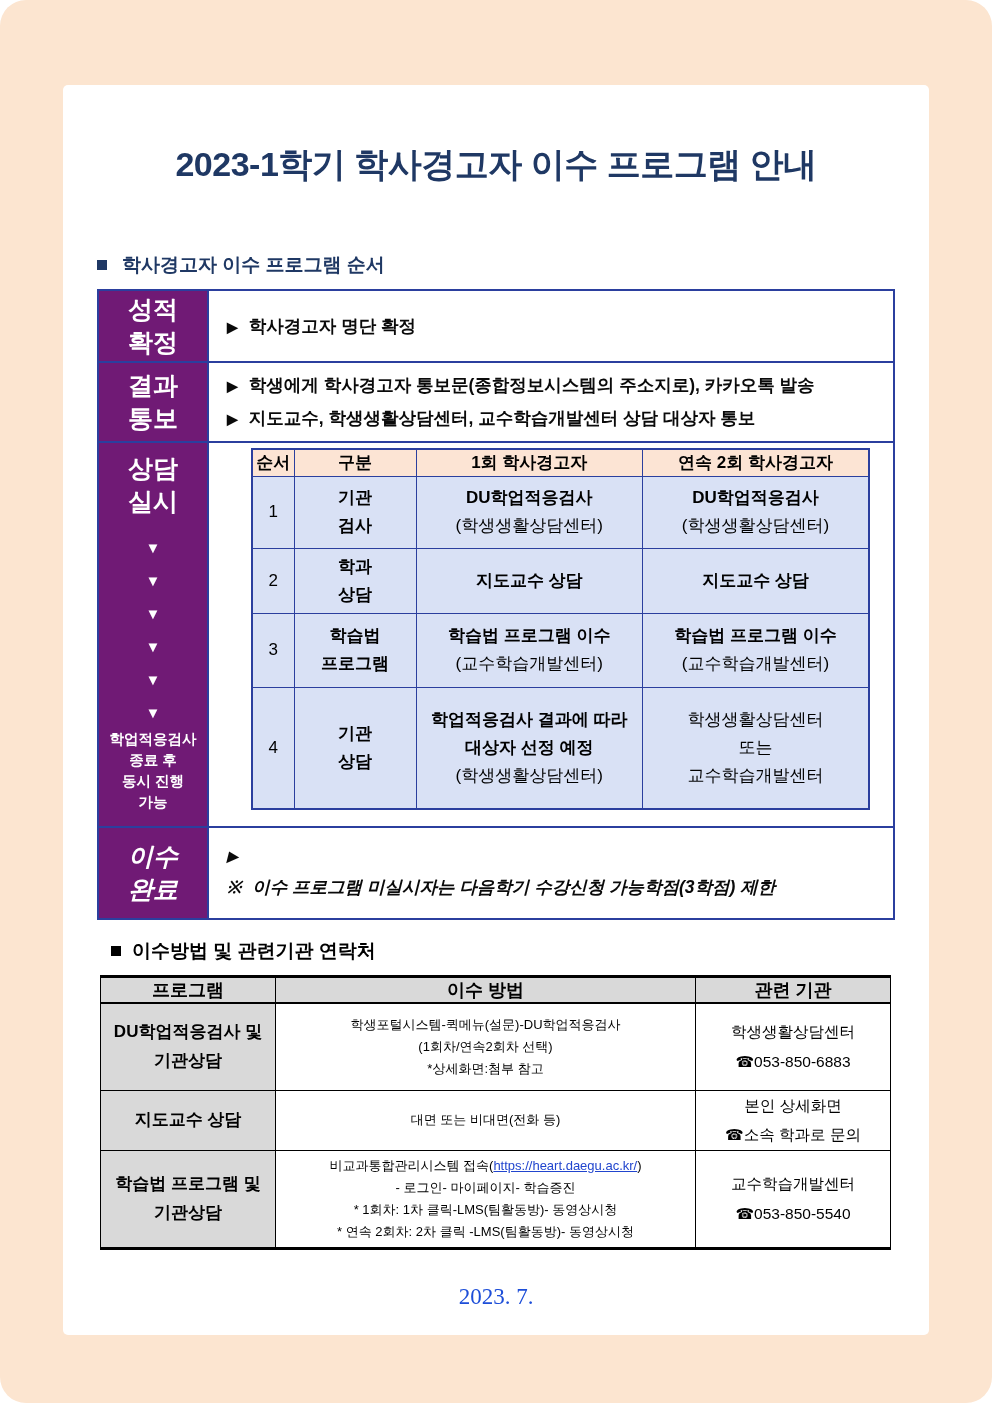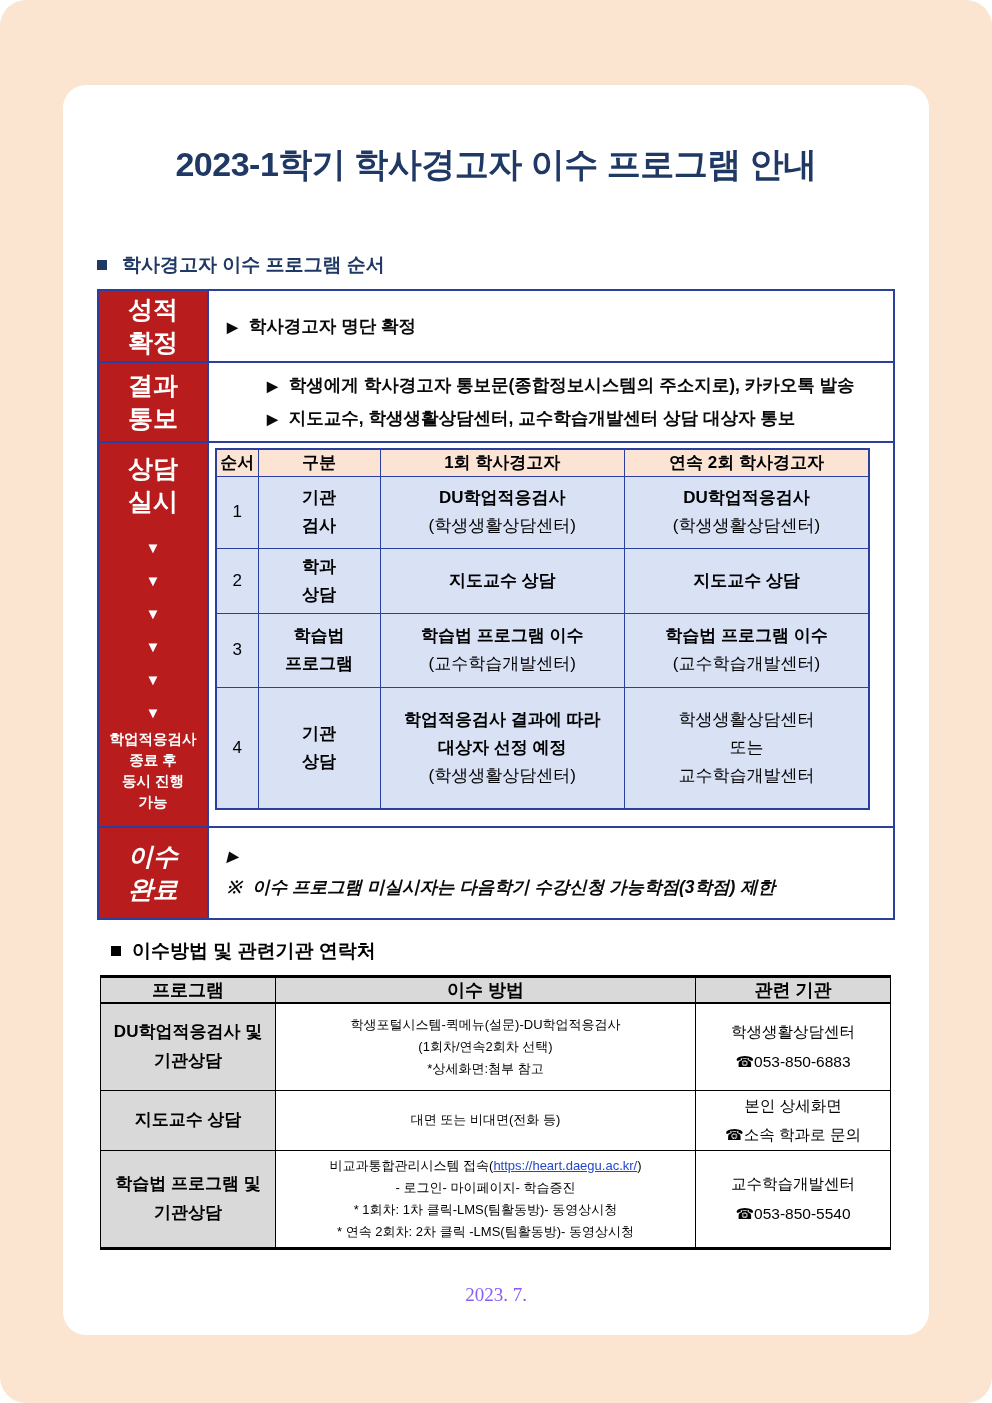--- a/index.html
+++ b/index.html
@@ -1,54 +1,54 @@
 <!DOCTYPE html>
 <html><head>
 <meta charset="utf-8">
 <style>
   * { margin:0; padding:0; box-sizing:border-box; }
   html,body { width:992px; height:1403px; }
   body { background:#ffffff; font-family:"Liberation Sans", sans-serif; color:#111; position:relative; overflow:hidden; }
   .page-bg { position:absolute; inset:0; background:#FCE5D0; border-radius:26px; }
-  .card { position:absolute; left:63px; top:85px; width:866px; height:1250px; background:#ffffff; border-radius:23px; padding:0 34px; }
+  .card { position:absolute; left:63px; top:85px; width:866px; height:1250px; background:#ffffff; border-radius:5px; padding:0 34px; }
 
   .title { margin-top:57px; text-align:center; font-size:34px; font-weight:800; color:#1F3864; letter-spacing:-0.5px; }
 
   .sec-head { display:flex; align-items:center; gap:15px; font-size:19px; font-weight:800; }
   .sec-head.navy { margin-top:64px; color:#1F3864; }
   .sec-head.black { margin-top:18px; color:#000; margin-left:14px; gap:11px; }
   .sq { width:10px; height:10px; display:inline-block; }
   .sq.navy { background:#1F3864; }
   .sq.black { background:#000; }
 
   
   .t1 { margin-top:11px; width:798px; border:2px solid #2B3F9E; background:#fff; }
   .t1-row { display:flex; }
   .t1-row + .t1-row { border-top:2px solid #2B3F9E; }
-  .t1-label { width:110px; flex:0 0 110px; background:#b91c1c; color:#fff; font-size:25px; font-weight:700;
+  .t1-label { width:110px; flex:0 0 110px; background:#701a75; color:#fff; font-size:25px; font-weight:700;
               display:flex; flex-direction:column; align-items:center; justify-content:center;
               line-height:1.32; border-right:2px solid #2B3F9E; text-align:center; }
   .t1-content { flex:1; background:#fff; }
   .row-grade { min-height:70px; }
-  .row-notice { min-height:80px;gap:40px; }
+  .row-notice { min-height:80px; }
   .row-counsel { min-height:362px; }
   .row-complete { min-height:92px;font-style:italic; }
 
   .items { display:flex; flex-direction:column; justify-content:center; gap:10px; padding:10px 12px 10px 18px;
            font-size:17.5px; font-weight:600; color:#0a0a0a; }
   .item { display:flex; align-items:baseline; gap:11px; line-height:1.3; }
   .item .marker { font-size:14px; flex:0 0 auto; }
   .item .marker.ref { font-size:17px; }
 
   .counsel-label { justify-content:flex-start; padding-top:9px; }
   .arrows { display:flex; flex-direction:column; align-items:center; margin-top:13px; }
   .arrow-glyph { font-size:15px; line-height:1; margin:9px 0; color:#fff; }
   .label-note { margin-top:auto; margin-bottom:13px; font-size:14.5px; font-weight:800; line-height:1.45; }
 
-  .inner-wrap { padding:5px 23px 4px 6px; }
+  .inner-wrap { padding:5px 23px 4px 6px;margin-left:36px; }
   table.counsel { width:100%; border-collapse:collapse; border:2px solid #2B3F9E; table-layout:fixed; }
   table.counsel th { background:#FCE4D4; border:1px solid #2B3F9E; font-size:17px; font-weight:700; height:27px; color:#000; }
   table.counsel td { background:#D9E1F5; border:1px solid #2B3F9E; text-align:center; font-size:17px; color:#000;
                      padding:4px 2px; line-height:1.65; }
   table.counsel col.c-no { width:42px; }
   table.counsel col.c-cat { width:122px; }
   .cl { display:block; }
   .cl.b { font-weight:700; }
   tr.cr1 td { height:72px; }
   tr.cr2 td { height:54px; }
@@ -62,21 +62,21 @@
   table.t2 td { border:1px solid #000; text-align:center; vertical-align:middle; color:#000; }
   table.t2 td.program { background:#D9D9D9; font-weight:700; font-size:17px; line-height:1.7; }
   table.t2 td.method { font-size:13px; line-height:1.7; padding:4px 2px; }
   table.t2 td.contact { font-size:15.5px; line-height:1.9; }
   tr.t2r1 td { height:87px; }
   tr.t2r2 td { height:53px; }
   tr.t2r3 td { height:97px; }
   .t2 a.link { color:#2145CE; text-decoration:underline; }
   .phone-glyph { font-size:15px; }
 
-  .footer-date { margin-top:34px; text-align:center; font-family:"Liberation Serif", serif; font-size:19px; color:#8b5cf6; }
+  .footer-date { margin-top:34px; text-align:center; font-family:"Liberation Serif", serif; font-size:23px; color:#1d4ed8; }
 </style>
 </head>
 <body>
 
 <div class="page-bg"></div>
 
 <div class="card">
 
   <h1 class="title">2023-1학기 학사경고자 이수 프로그램 안내</h1>
 

